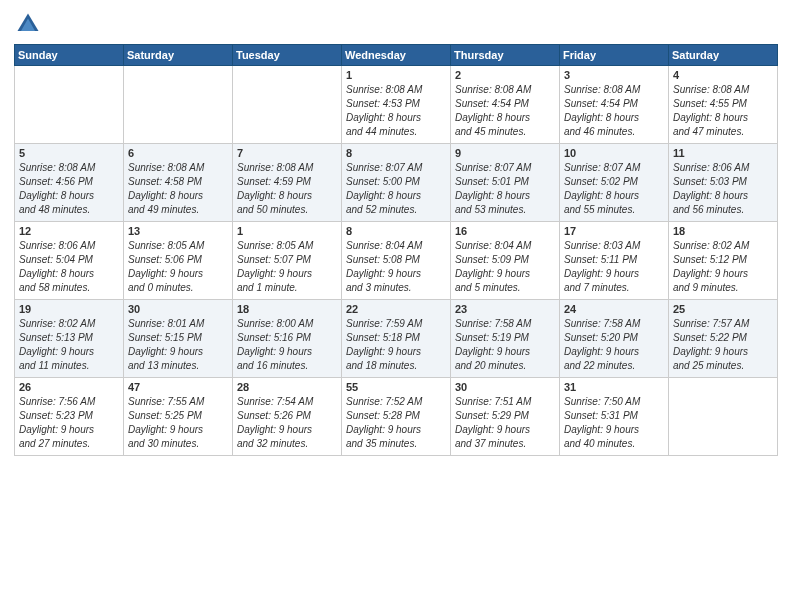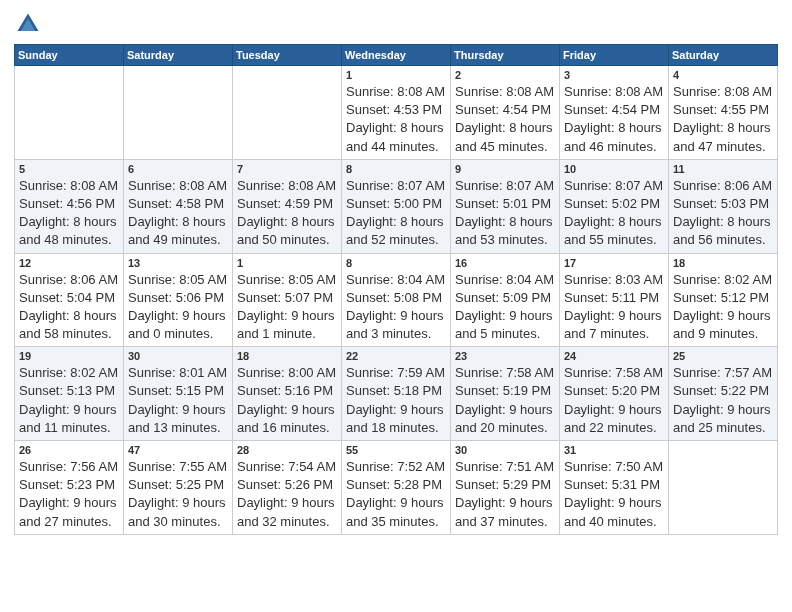--- a/index.html
+++ b/index.html
@@ -86,23 +86,24 @@
       width: calc(100% / 7);
       height: 78px;
     }
     .day-number {
       font-weight: bold;
       font-size: 11px;
       margin-bottom: 2px;
       display: block;
     }
     .day-info {
-      font-size: 13px;
+      font-size: 10px;
       color: #333;
       line-height: 1.4;
+      font-style: italic;
     }
     .empty-cell {
       background: #f9f9f9;
     }
     .row-shaded td {
       background: #f0f4f8;
     }
     .row-white td {
       background: #fff;
     }

